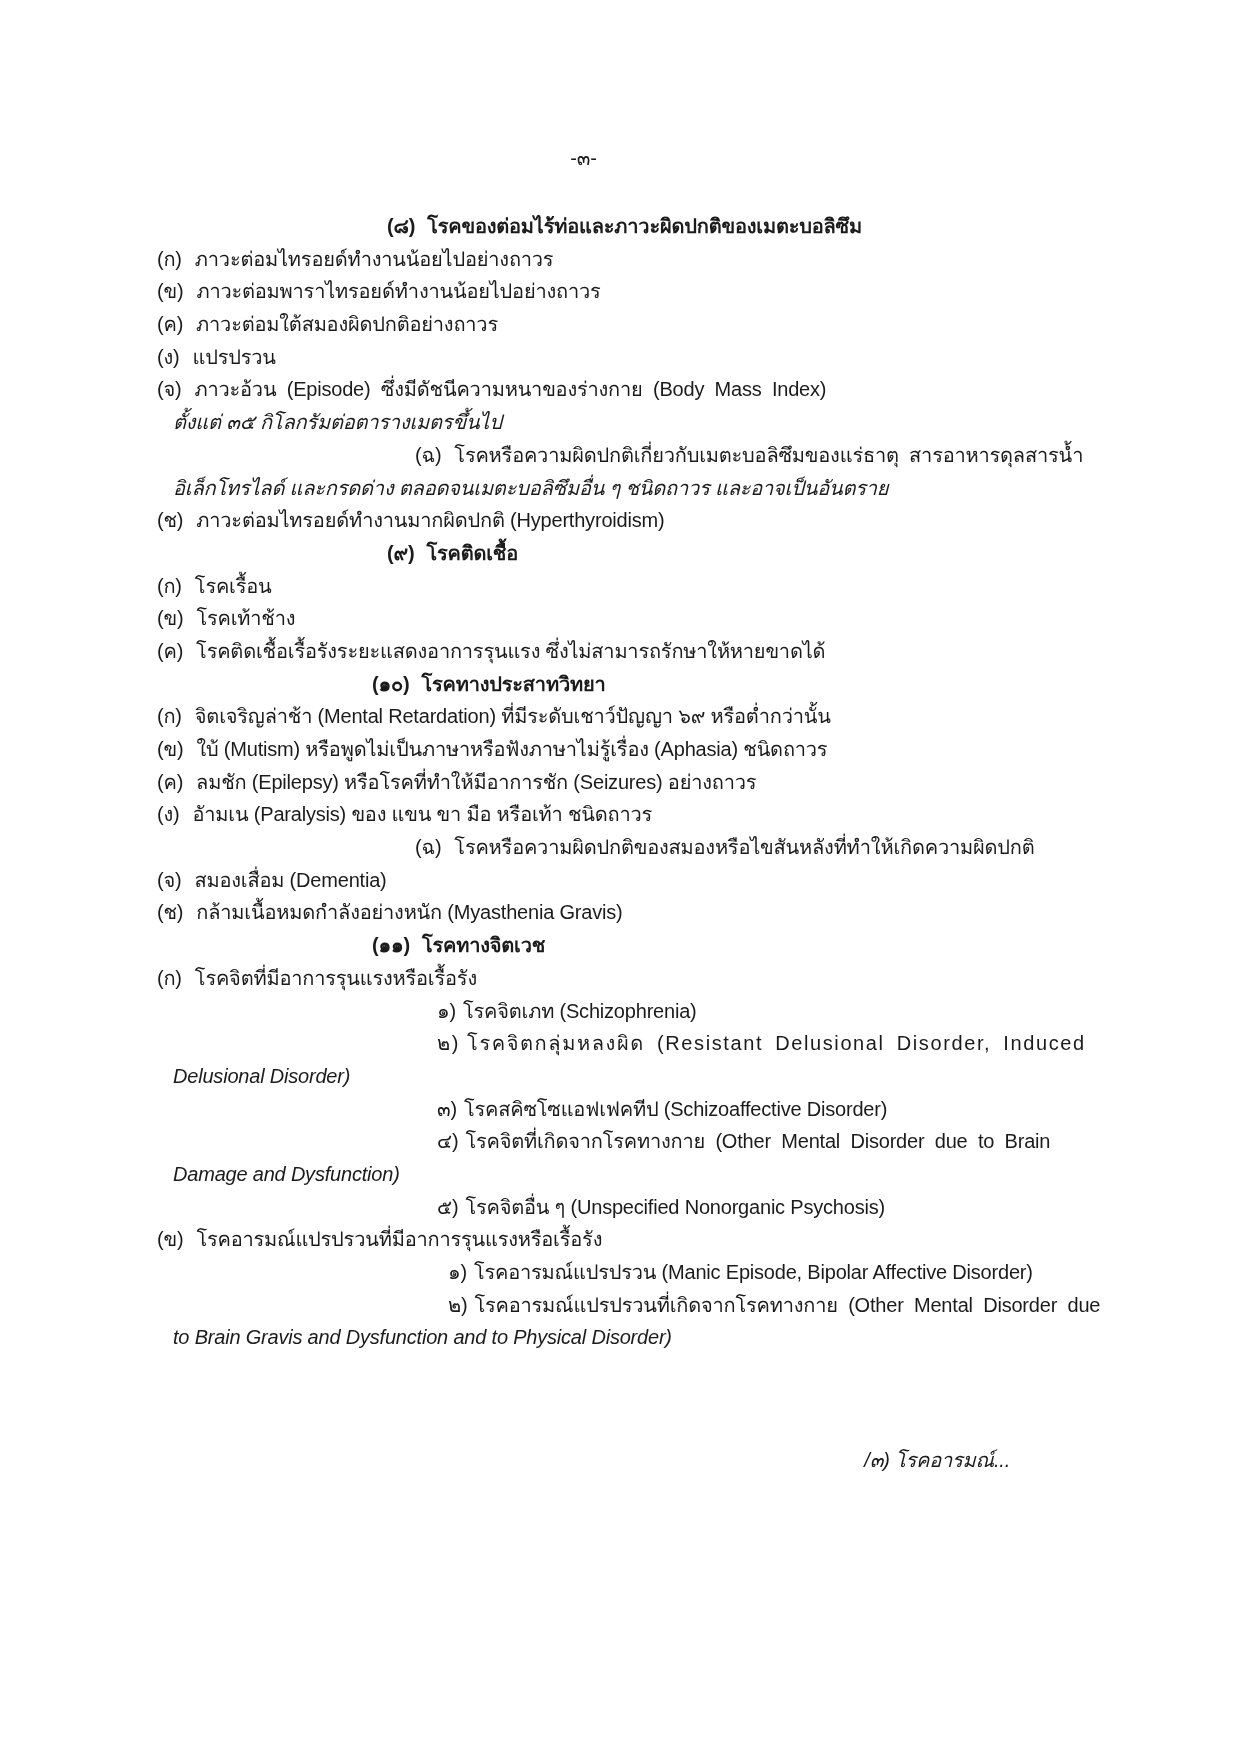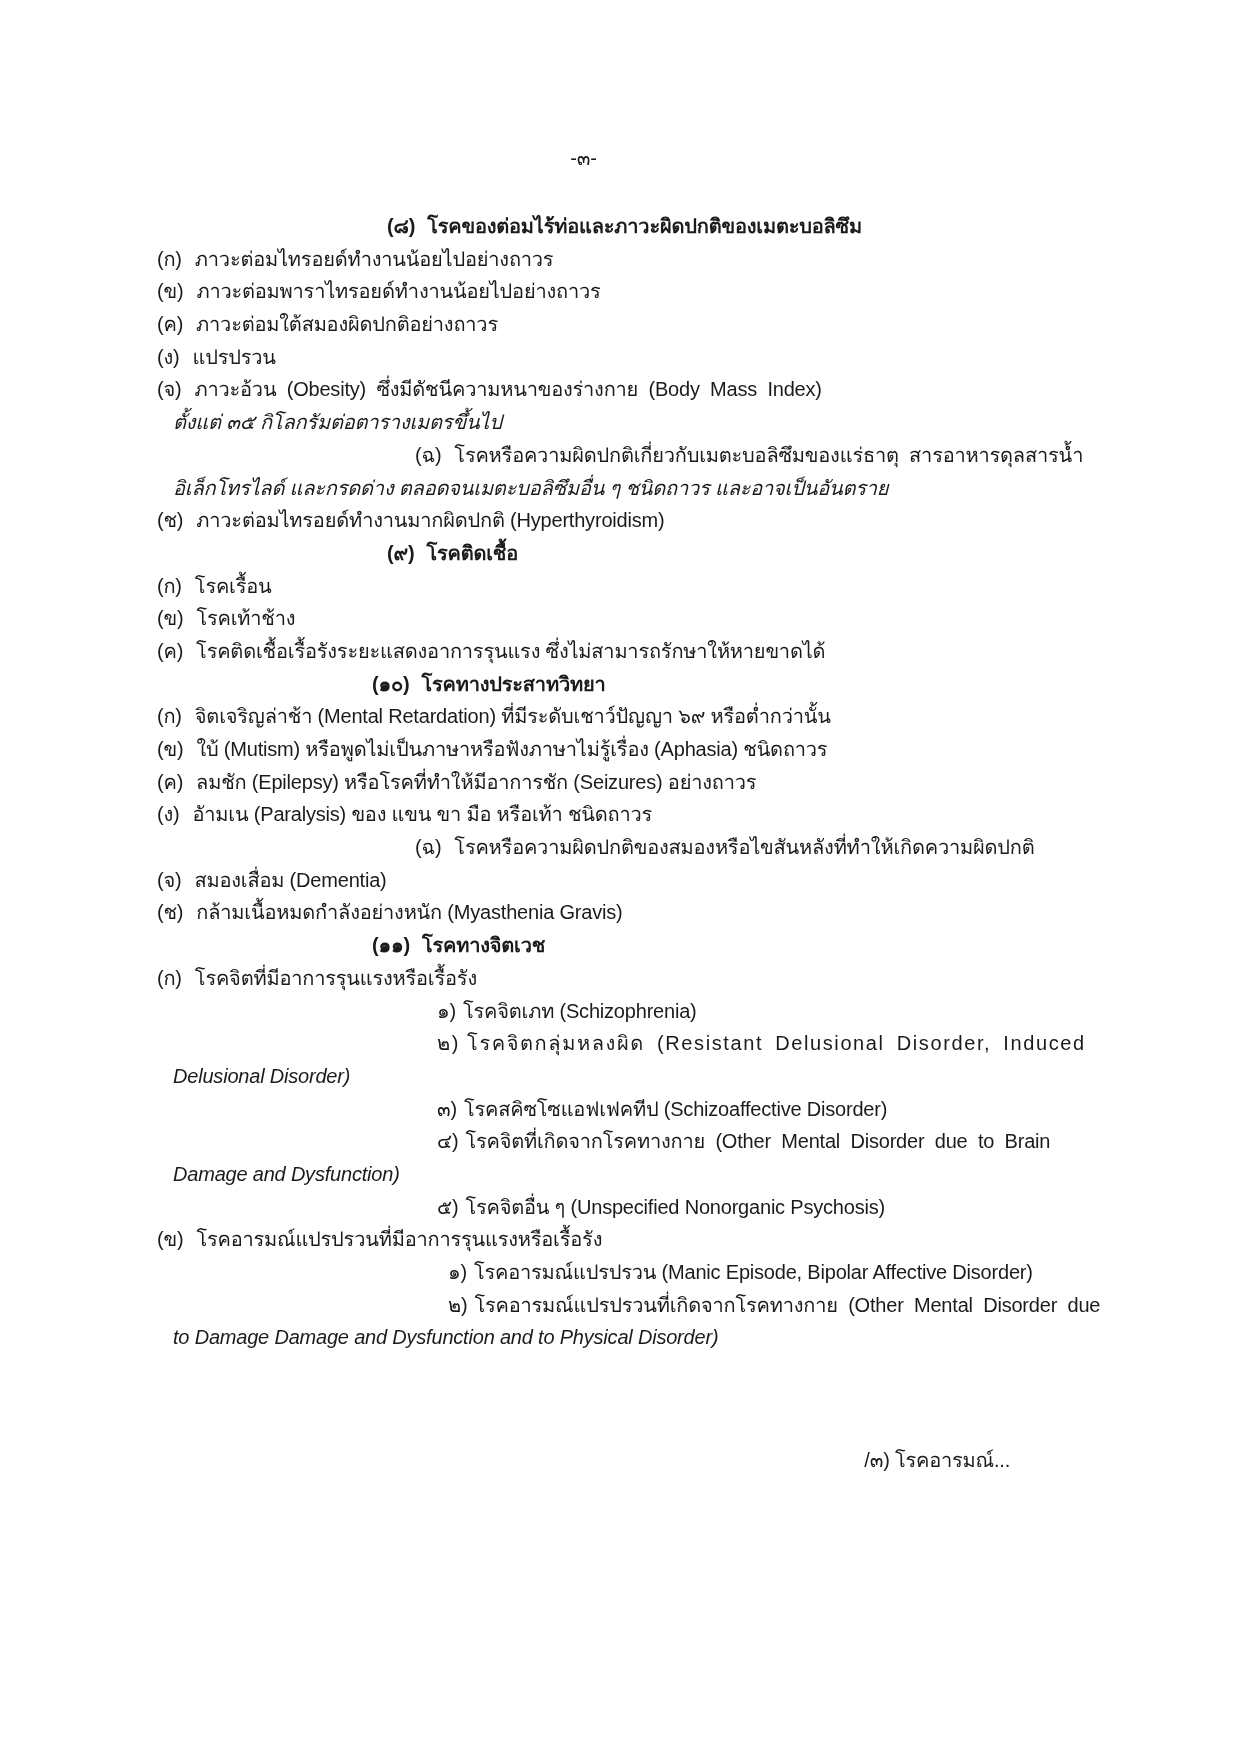--- a/index.html
+++ b/index.html
@@ -49,36 +49,37 @@
   .line.justify { word-spacing: 5px; }
   .line.tracked { letter-spacing: 1.6px; }
   .line.h1 .marker, .line.h1w .marker { margin-right: 12px; }
   .line.item .marker, .line.deep .marker { margin-right: 13px; }
   .line.num .marker, .line.num2 .marker { margin-right: 7px; }
   .footer-marker {
     margin-top: 90px;
     text-align: right;
     height: 33px;
     line-height: 33px;
+    font-style: italic;
   }
 </style>
 </head>
 <body>
 
 <div class="page">
   <div class="content">
     <div class="page-number">-๓-</div>
 
     <div class="doc-body">
         <div class="line h1 bold"><span class="marker">(๘)</span><span class="text">โรคของต่อมไร้ท่อและภาวะผิดปกติของเมตะบอลิซึม</span></div>
         <div class="line item"><span class="marker">(ก)</span><span class="text">ภาวะต่อมไทรอยด์ทำงานน้อยไปอย่างถาวร</span></div>
         <div class="line item"><span class="marker">(ข)</span><span class="text">ภาวะต่อมพาราไทรอยด์ทำงานน้อยไปอย่างถาวร</span></div>
         <div class="line item"><span class="marker">(ค)</span><span class="text">ภาวะต่อมใต้สมองผิดปกติอย่างถาวร</span></div>
         <div class="line item"><span class="marker">(ง)</span><span class="text">แปรปรวน</span></div>
-        <div class="line item justify"><span class="marker">(จ)</span><span class="text">ภาวะอ้วน (Obesity) ซึ่งมีดัชนีความหนาของร่างกาย (Body Mass Index)</span></div>
+        <div class="line item justify"><span class="marker">(จ)</span><span class="text">ภาวะอ้วน (Episode) ซึ่งมีดัชนีความหนาของร่างกาย (Body Mass Index)</span></div>
         <div class="line cont"><span class="text">ตั้งแต่ ๓๕ กิโลกรัมต่อตารางเมตรขึ้นไป</span></div>
         <div class="line deep justify"><span class="marker">(ฉ)</span><span class="text">โรคหรือความผิดปกติเกี่ยวกับเมตะบอลิซึมของแร่ธาตุ สารอาหารดุลสารน้ำ</span></div>
         <div class="line cont"><span class="text">อิเล็กโทรไลด์ และกรดด่าง ตลอดจนเมตะบอลิซึมอื่น ๆ ชนิดถาวร และอาจเป็นอันตราย</span></div>
         <div class="line item"><span class="marker">(ช)</span><span class="text">ภาวะต่อมไทรอยด์ทำงานมากผิดปกติ (Hyperthyroidism)</span></div>
         <div class="line h1 bold"><span class="marker">(๙)</span><span class="text">โรคติดเชื้อ</span></div>
         <div class="line item"><span class="marker">(ก)</span><span class="text">โรคเรื้อน</span></div>
         <div class="line item"><span class="marker">(ข)</span><span class="text">โรคเท้าช้าง</span></div>
         <div class="line item"><span class="marker">(ค)</span><span class="text">โรคติดเชื้อเรื้อรังระยะแสดงอาการรุนแรง ซึ่งไม่สามารถรักษาให้หายขาดได้</span></div>
         <div class="line h1w bold"><span class="marker">(๑๐)</span><span class="text">โรคทางประสาทวิทยา</span></div>
         <div class="line item"><span class="marker">(ก)</span><span class="text">จิตเจริญล่าช้า (Mental Retardation) ที่มีระดับเชาว์ปัญญา ๖๙ หรือต่ำกว่านั้น</span></div>
@@ -93,18 +94,18 @@
         <div class="line num"><span class="marker">๑)</span><span class="text">โรคจิตเภท (Schizophrenia)</span></div>
         <div class="line num justify tracked"><span class="marker">๒)</span><span class="text">โรคจิตกลุ่มหลงผิด (Resistant Delusional Disorder, Induced</span></div>
         <div class="line cont"><span class="text">Delusional Disorder)</span></div>
         <div class="line num"><span class="marker">๓)</span><span class="text">โรคสคิซโซแอฟเฟคทีป (Schizoaffective Disorder)</span></div>
         <div class="line num justify"><span class="marker">๔)</span><span class="text">โรคจิตที่เกิดจากโรคทางกาย (Other Mental Disorder due to Brain</span></div>
         <div class="line cont"><span class="text">Damage and Dysfunction)</span></div>
         <div class="line num"><span class="marker">๕)</span><span class="text">โรคจิตอื่น ๆ (Unspecified Nonorganic Psychosis)</span></div>
         <div class="line item"><span class="marker">(ข)</span><span class="text">โรคอารมณ์แปรปรวนที่มีอาการรุนแรงหรือเรื้อรัง</span></div>
         <div class="line num2"><span class="marker">๑)</span><span class="text">โรคอารมณ์แปรปรวน (Manic Episode, Bipolar Affective Disorder)</span></div>
         <div class="line num2 justify"><span class="marker">๒)</span><span class="text">โรคอารมณ์แปรปรวนที่เกิดจากโรคทางกาย (Other Mental Disorder due</span></div>
-        <div class="line cont"><span class="text">to Damage Damage and Dysfunction and to Physical Disorder)</span></div>
+        <div class="line cont"><span class="text">to Brain Gravis and Dysfunction and to Physical Disorder)</span></div>
       </div>
 
     <div class="footer-marker">/๓) โรคอารมณ์...</div>
   </div>
 </div>
 
 </body></html>

